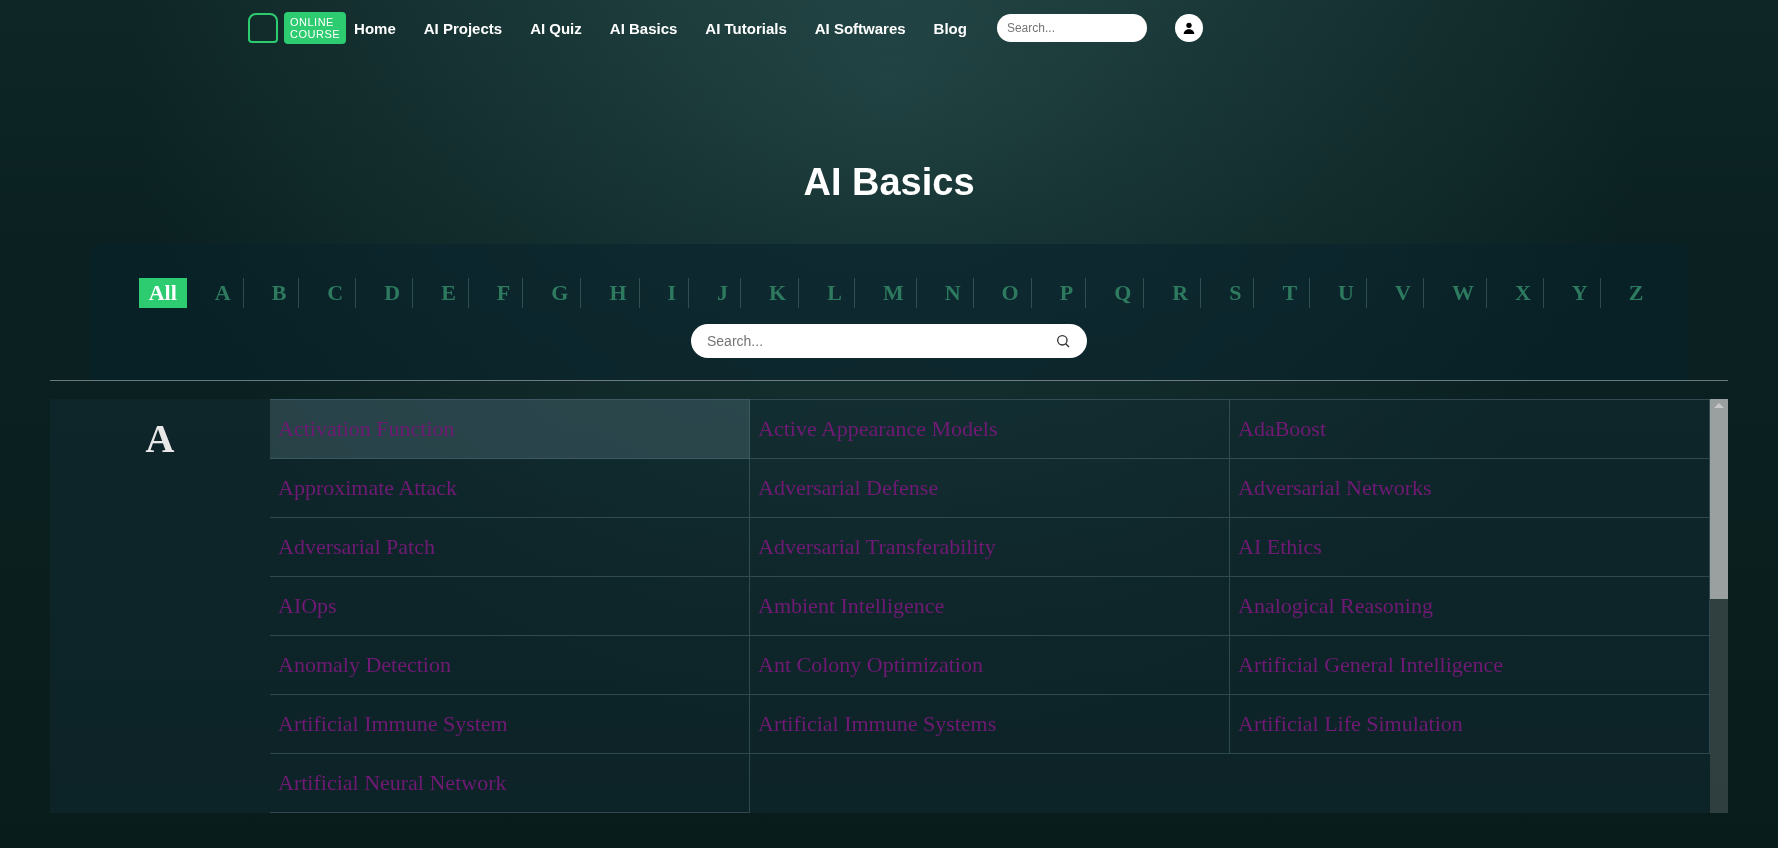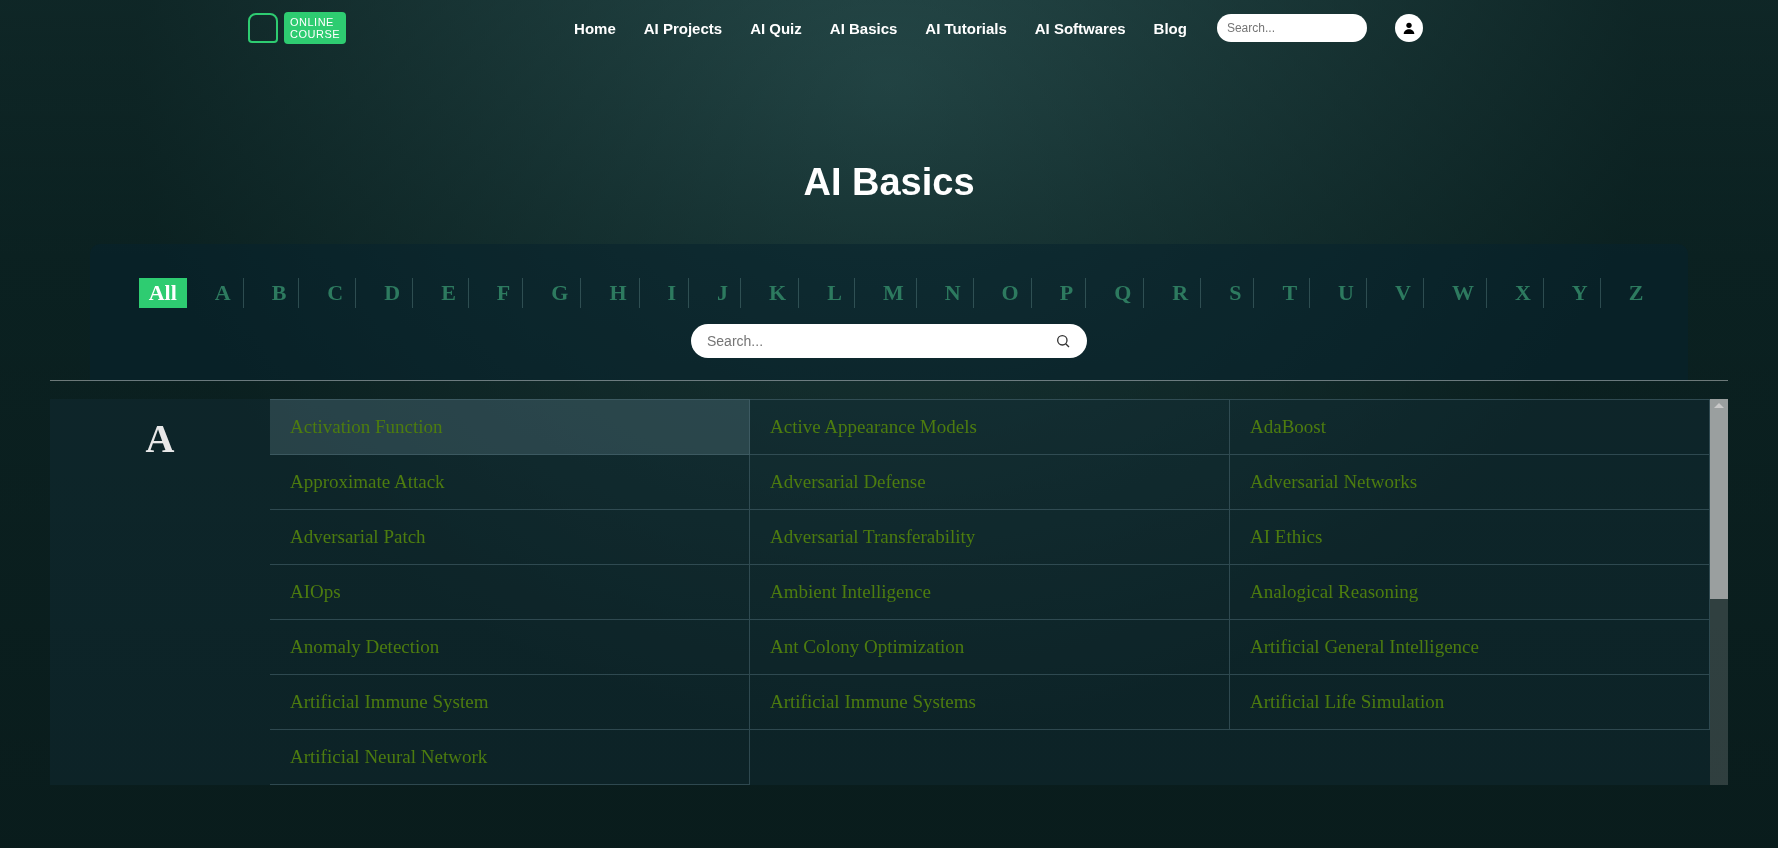--- a/index.html
+++ b/index.html
@@ -46,21 +46,20 @@
   font-weight: 400;
   font-size: 11px;
   line-height: 1.1;
   padding: 4px 6px;
   border-radius: 4px;
   letter-spacing: 0.5px;
 }
 .nav {
   display: flex;
   gap: 28px;
-  margin-left: 220px;
 }
 .nav a {
   color: #fff;
   text-decoration: none;
   font-weight: 700;
   font-size: 15px;
   font-family: -apple-system, 'Segoe UI', sans-serif;
 }
 .search-top {
   background: #fff;
@@ -181,24 +180,24 @@
 }
 .terms-grid {
   flex: 1;
   display: grid;
   grid-template-columns: repeat(3, 1fr);
 }
 .term {
   border: 1px solid rgba(80, 110, 120, 0.5);
   border-top: none;
   border-left: none;
-  padding: 16px 20px;
+  padding: 16px 8px;
   font-family: Georgia, serif;
-  font-size: 19px;
-  color: #4d7c0f;
+  font-size: 22px;
+  color: #701a75;
   cursor: pointer;
 }
 .term.hovered {
   background: rgba(90, 120, 130, 0.35);
 }
 .terms-grid .term:nth-child(-n+3) {
   border-top: 1px solid rgba(80, 110, 120, 0.5);
 }
 .scrollbar {
   width: 18px;

